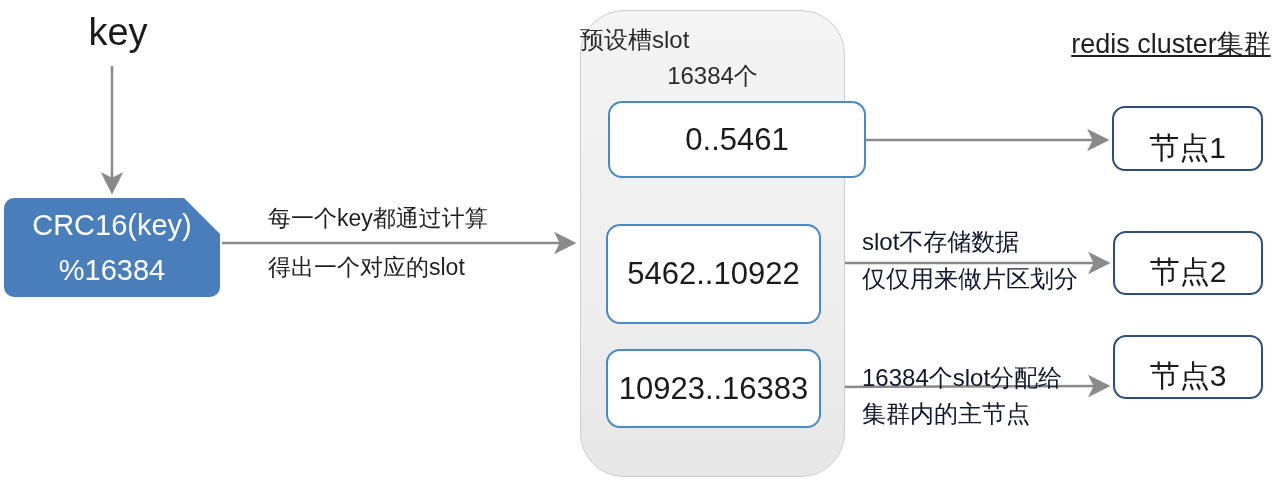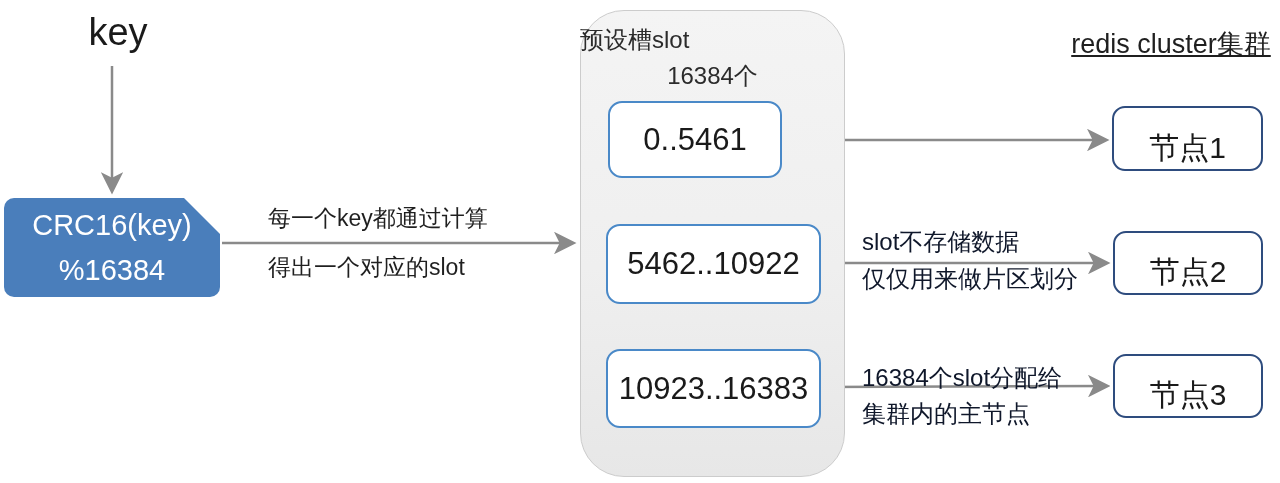--- a/index.html
+++ b/index.html
@@ -57,37 +57,37 @@
   .slot-title-1{left:580px;top:24px;width:265px;font-size:24px;color:#2b2b2b;}
   .slot-title-2{left:580px;top:60px;width:265px;text-align:center;font-size:24px;color:#2b2b2b;}
 
   .slot-box{
     background:#ffffff;
     border:2px solid var(--slot-border);
     border-radius:14px;
     display:flex;align-items:center;justify-content:center;
     font-size:31px;color:#1a1a1a;
   }
-  .slot-box.s1{left:608px;top:101px;width:174px;height:77px;}
-  .slot-box.s2{left:606px;top:224px;width:215px;height:80px;}
+  .slot-box.s1{left:608px;top:101px;width:258px;height:77px;}
+  .slot-box.s2{left:606px;top:224px;width:215px;height:100px;}
   .slot-box.s3{left:606px;top:349px;width:215px;height:79px;}
 
   
   .cluster-title{left:1062px;top:26px;width:218px;text-align:center;font-size:27px;color:#1f1f1f;text-decoration:underline;}
 
   .node-box{
     background:#ffffff;
     border:2.5px solid var(--node-border);
     border-radius:13px;
     display:flex;align-items:flex-end;justify-content:center;
     font-size:30px;color:#1a1a1a;
   }
   .node-box.n1{left:1112px;top:106px;width:151px;height:65px;}
   .node-box.n2{left:1113px;top:231px;width:150px;height:64px;}
-  .node-box.n3{left:1113px;top:354px;width:150px;height:64px;}
+  .node-box.n3{left:1113px;top:335px;width:150px;height:64px;}
 
   .note{font-size:24px;color:#0f172a;white-space:nowrap;margin-top:44px;}
   .note-slot-1{left:862px;top:182px;}
   .note-slot-2{left:862px;top:219px;}
   .note-assign-1{left:862px;top:318px;}
   .note-assign-2{left:862px;top:354px;}
 </style>
 </head>
 <body>
 

